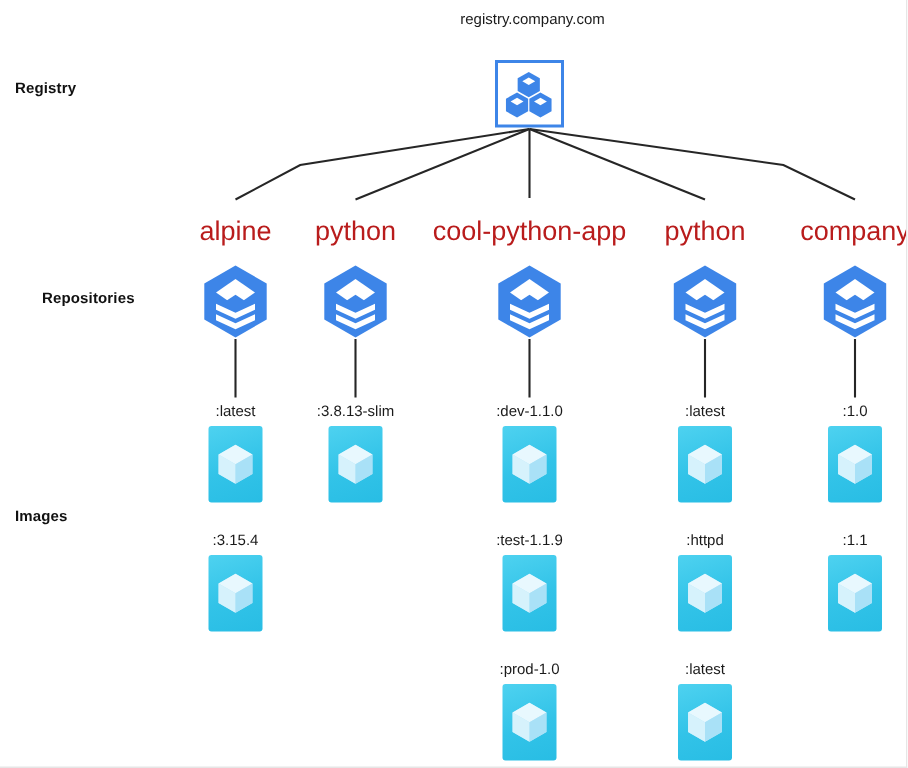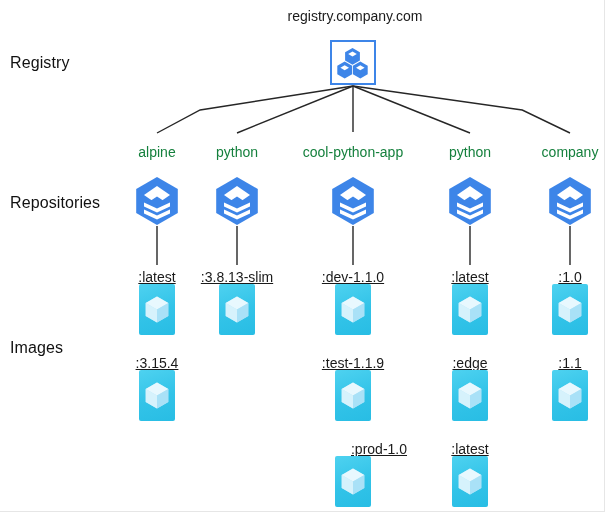--- a/index.html
+++ b/index.html
@@ -16,49 +16,48 @@
     width: 605px;
     height: 512px;
     background: #ffffff;
     border-bottom: 1px solid #e6e6e6;
     border-right: 1px solid #e6e6e6;
     overflow: hidden;
     box-sizing: border-box;
   }
   .row-label {
     position: absolute;
-    font-size: 16px;
-    font-weight: normal;
+    font-size: 10px;
+    font-weight: bold;
     color: #111111;
     letter-spacing: 0.1px;
     white-space: nowrap;
   }
   .title {
     position: absolute;
-    font-size: 14px;
+    font-size: 10px;
     color: #1a1a1a;
     white-space: nowrap;
     transform: translateX(-50%);
   }
   .repo-name {
     position: absolute;
-    font-size: 14px;
-    color: #15803d;
+    font-size: 18px;
+    color: #b91c1c;
     white-space: nowrap;
     transform: translateX(-50%);
     text-align: center;
   }
   .tag-label {
     position: absolute;
-    font-size: 14px;
+    font-size: 10px;
     color: #1a1a1a;
     white-space: nowrap;
     transform: translateX(-50%);
     text-align: left;
-    text-decoration: underline;
   }
   .registry-icon {
     position: absolute;
     width: 46px;
     height: 45px;
     box-sizing: border-box;
     border: 2.5px solid #3d85e8;
     background: #ffffff;
     transform: translateX(-50%);
   }
@@ -105,21 +104,21 @@
         <path d="M 353 86 L 470 133" stroke="#262626" stroke-width="1.4" fill="none"></path>
         <line x1="470" y1="226" x2="470" y2="265" stroke="#262626" stroke-width="1.4"></line>
         <path d="M 353 86 L 522.26 110 L 570 133" stroke="#262626" stroke-width="1.4" fill="none"></path>
         <line x1="570" y1="226" x2="570" y2="265" stroke="#262626" stroke-width="1.4"></line>
       </g>
   </svg>
 
   <div class="title" style="left:355px; top:8px;">registry.company.com</div>
 
   <div class="row-label" style="left:10px; top:54px;">Registry</div>
-  <div class="row-label" style="left:10px; top:194px;">Repositories</div>
+  <div class="row-label" style="left:28px; top:194px;">Repositories</div>
   <div class="row-label" style="left:10px; top:307px;margin-top:32px;">Images</div>
 
   <div class="registry-icon" style="left:353px; top:40px;">
     <svg viewBox="0 0 40 40" width="41" height="40">
       <g fill="#3d85e8">
         <path d="M20 6 L27.4 10.2 L27.4 18.6 L20 22.8 L12.6 18.6 L12.6 10.2 Z"></path>
         <path d="M20 9.6 L24.3 12.1 L20 14.6 L15.7 12.1 Z" fill="#ffffff"></path>
         <path d="M12.2 19.6 L19.6 23.8 L19.6 32.2 L12.2 36.4 L4.8 32.2 L4.8 23.8 Z"></path>
         <path d="M12.2 23.2 L16.5 25.7 L12.2 28.2 L7.9 25.7 Z" fill="#ffffff"></path>
         <path d="M27.8 19.6 L35.2 23.8 L35.2 32.2 L27.8 36.4 L20.4 32.2 L20.4 23.8 Z"></path>
@@ -207,21 +206,21 @@
       <div class="image-icon" style="left: 353px; top: 370px;">
         <svg viewBox="0 0 36 51" width="36" height="51">
           <g transform="translate(18,25.5)">
             <path d="M0 -13 L11.3 -6.5 L11.3 6.5 L0 13 L-11.3 6.5 L-11.3 -6.5 Z" fill="#bfeafa" opacity="0.95"></path>
             <path d="M0 -13 L11.3 -6.5 L0 0 L-11.3 -6.5 Z" fill="#e8f8fe"></path>
             <path d="M-11.3 -6.5 L0 0 L0 13 L-11.3 6.5 Z" fill="#d6f2fc"></path>
             <path d="M11.3 -6.5 L11.3 6.5 L0 13 L0 0 Z" fill="#a9e1f7"></path>
           </g>
         </svg>
       </div>
-      <div class="tag-label" style="left: 353px; top: 441px; margin-left: 26px;">:prod-1.0</div>
+      <div class="tag-label" style="left: 353px; top: 441px;">:prod-1.0</div>
       <div class="image-icon" style="left: 353px; top: 456px;">
         <svg viewBox="0 0 36 51" width="36" height="51">
           <g transform="translate(18,25.5)">
             <path d="M0 -13 L11.3 -6.5 L11.3 6.5 L0 13 L-11.3 6.5 L-11.3 -6.5 Z" fill="#bfeafa" opacity="0.95"></path>
             <path d="M0 -13 L11.3 -6.5 L0 0 L-11.3 -6.5 Z" fill="#e8f8fe"></path>
             <path d="M-11.3 -6.5 L0 0 L0 13 L-11.3 6.5 Z" fill="#d6f2fc"></path>
             <path d="M11.3 -6.5 L11.3 6.5 L0 13 L0 0 Z" fill="#a9e1f7"></path>
           </g>
         </svg>
       </div>
@@ -239,21 +238,21 @@
       <div class="image-icon" style="left: 470px; top: 284px;">
         <svg viewBox="0 0 36 51" width="36" height="51">
           <g transform="translate(18,25.5)">
             <path d="M0 -13 L11.3 -6.5 L11.3 6.5 L0 13 L-11.3 6.5 L-11.3 -6.5 Z" fill="#bfeafa" opacity="0.95"></path>
             <path d="M0 -13 L11.3 -6.5 L0 0 L-11.3 -6.5 Z" fill="#e8f8fe"></path>
             <path d="M-11.3 -6.5 L0 0 L0 13 L-11.3 6.5 Z" fill="#d6f2fc"></path>
             <path d="M11.3 -6.5 L11.3 6.5 L0 13 L0 0 Z" fill="#a9e1f7"></path>
           </g>
         </svg>
       </div>
-      <div class="tag-label" style="left: 470px; top: 355px;">:edge</div>
+      <div class="tag-label" style="left: 470px; top: 355px;">:httpd</div>
       <div class="image-icon" style="left: 470px; top: 370px;">
         <svg viewBox="0 0 36 51" width="36" height="51">
           <g transform="translate(18,25.5)">
             <path d="M0 -13 L11.3 -6.5 L11.3 6.5 L0 13 L-11.3 6.5 L-11.3 -6.5 Z" fill="#bfeafa" opacity="0.95"></path>
             <path d="M0 -13 L11.3 -6.5 L0 0 L-11.3 -6.5 Z" fill="#e8f8fe"></path>
             <path d="M-11.3 -6.5 L0 0 L0 13 L-11.3 6.5 Z" fill="#d6f2fc"></path>
             <path d="M11.3 -6.5 L11.3 6.5 L0 13 L0 0 Z" fill="#a9e1f7"></path>
           </g>
         </svg>
       </div>

